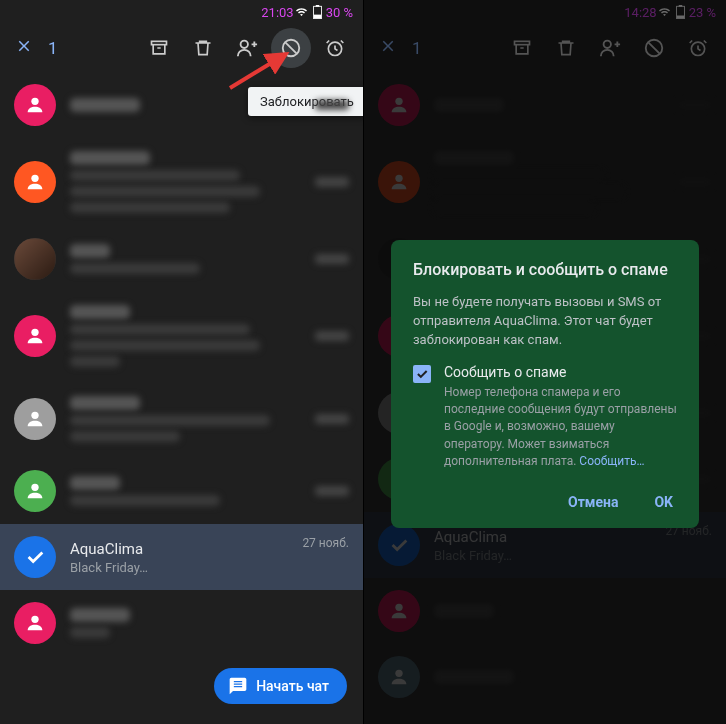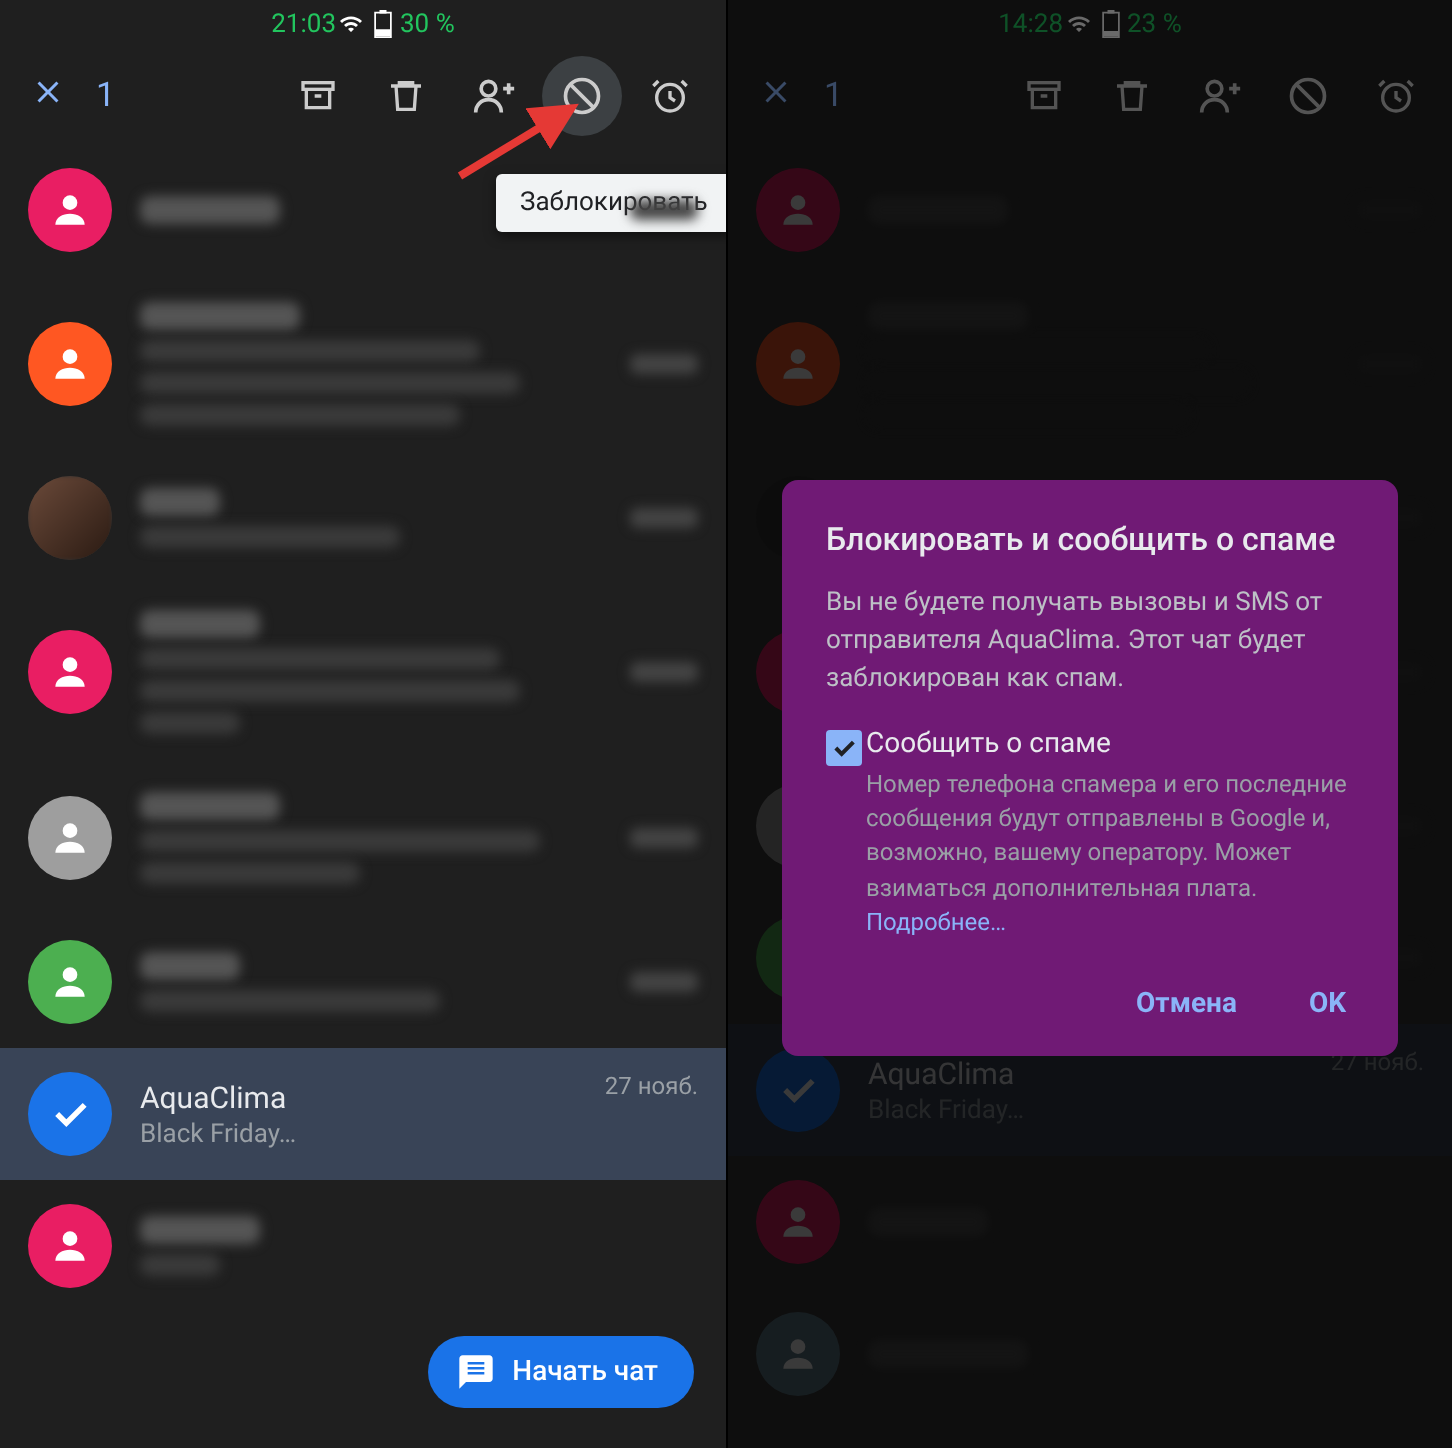--- a/index.html
+++ b/index.html
@@ -1,20 +1,20 @@
 <!DOCTYPE html>
 <html><head>
 <meta charset="utf-8">
 <style>
   * { margin: 0; padding: 0; box-sizing: border-box; font-family: Roboto, Arial, sans-serif; }
   body { background: #000; width: 726px; height: 724px; display: flex; }
   .screen { width: 363px; height: 724px; background: #1f1f1f; position: relative; overflow: hidden; }
   .screen + .screen { border-left: 1px solid #000; }
 
-  .status-bar { height: 24px; display: flex; align-items: center; justify-content: center; padding: 0 10px; color: #22c55e; font-size: 13px; }
+  .status-bar { height: 24px; display: flex; align-items: center; justify-content: flex-end; padding: 0 10px; color: #d946ef; font-size: 13px; }
   .status-right { display: flex; align-items: center; gap: 4px; }
 
   .action-bar { height: 48px; display: flex; align-items: center; padding: 0 8px; gap: 4px; }
   .action-bar .close { color: #8ab4f8; width: 32px; text-align: center; font-size: 18px; }
   .action-bar .count { color: #8ab4f8; font-size: 17px; margin-left: 4px; flex: 0 0 auto; }
   .action-bar .spacer { flex: 1; }
   .icon-btn { width: 40px; height: 40px; border-radius: 50%; display: flex; align-items: center; justify-content: center; color: #ccc; }
   .icon-btn.highlighted { background: #3c4043; }
 
   .conv-list { }
@@ -32,24 +32,24 @@
   .blur-snip { background: #3a3a3a; border-radius: 5px; height: 11px; margin-top: 5px; filter: blur(3px); }
   .blur-date { background: #444; border-radius: 4px; height: 10px; width: 34px; filter: blur(3px); }
 
   .fab { position: absolute; bottom: 20px; right: 16px; background: #1a73e8; color: #fff; border-radius: 24px; height: 36px; padding: 0 18px 0 14px; display: flex; align-items: center; gap: 8px; font-size: 14px; font-weight: 500; }
 
   .tooltip { position: absolute; top: 87px; left: 248px; background: #f1f3f4; color: #202124; font-size: 13px; padding: 7px 12px; border-radius: 3px; box-shadow: 0 2px 6px rgba(0,0,0,.5); }
 
   .arrow { position: absolute; top: 48px; left: 226px; }
 
   .dim-overlay { position: absolute; inset: 0; background: rgba(0,0,0,0.55); }
-  .dialog { position: absolute; left: 50%; top: 240px; transform: translateX(-50%); width: 308px; background: #701a75; border-radius: 8px; padding: 20px 22px 12px; color: #e8eaed; }
+  .dialog { position: absolute; left: 50%; top: 240px; transform: translateX(-50%); width: 308px; background: #14532d; border-radius: 8px; padding: 20px 22px 12px; color: #e8eaed; }
   .dialog-title { font-size: 16px; font-weight: 500; margin-bottom: 14px; }
   .dialog-text { font-size: 13px; color: #bdc1c6; line-height: 1.45; margin-bottom: 14px; }
-  .check-row { display: flex; gap: 2px; margin-bottom: 4px; }
+  .check-row { display: flex; gap: 13px; margin-bottom: 4px; }
   .checkbox { width: 18px; height: 18px; background: #8ab4f8; border-radius: 2px; flex-shrink: 0; display:flex; align-items:center; justify-content:center; margin-top:1px; }
   .check-label { font-size: 14px; color:#e8eaed; }
   .check-sub { font-size: 12px; color: #9aa0a6; line-height: 1.45; margin-top: 4px; }
   .link { color: #8ab4f8; }
   .dialog-actions { display: flex; justify-content: flex-end; gap: 28px; margin-top: 18px; }
   .dialog-btn { color: #8ab4f8; font-size: 14px; font-weight: 700; padding: 6px 4px; }
 
   .dimmed .action-bar, .dimmed .conv-list, .dimmed .fab, .dimmed .status-bar { opacity: 0.9; }
   .dimmed .conv-item, .dimmed .fab { filter: brightness(0.55); }
 </style>
@@ -408,21 +408,21 @@
     <div class="dialog-title">Блокировать и сообщить о спаме</div>
     <div class="dialog-text">Вы не будете получать вызовы и SMS от отправителя AquaClima. Этот чат будет заблокирован как спам.</div>
     <div class="check-row">
       <div class="checkbox">
           <svg width="14" height="14" viewBox="0 0 24 24" fill="none" stroke="#202124" stroke-width="3.5">
             <path d="M5 12l5 5L20 7"></path>
           </svg>
         </div>
       <div style="flex:1">
         <div class="check-label">Сообщить о спаме</div>
-        <div class="check-sub"><span>Номер телефона спамера и его последние сообщения будут отправлены в Google и, возможно, вашему оператору. Может взиматься дополнительная плата.</span> <span class="link">Подробнее…</span></div>
+        <div class="check-sub"><span>Номер телефона спамера и его последние сообщения будут отправлены в Google и, возможно, вашему оператору. Может взиматься дополнительная плата.</span> <span class="link">Сообщить…</span></div>
       </div>
     </div>
     <div class="dialog-actions">
       <div class="dialog-btn">Отмена</div>
       <div class="dialog-btn">OK</div>
     </div>
   </div>
 </div>
 
 </body></html>

